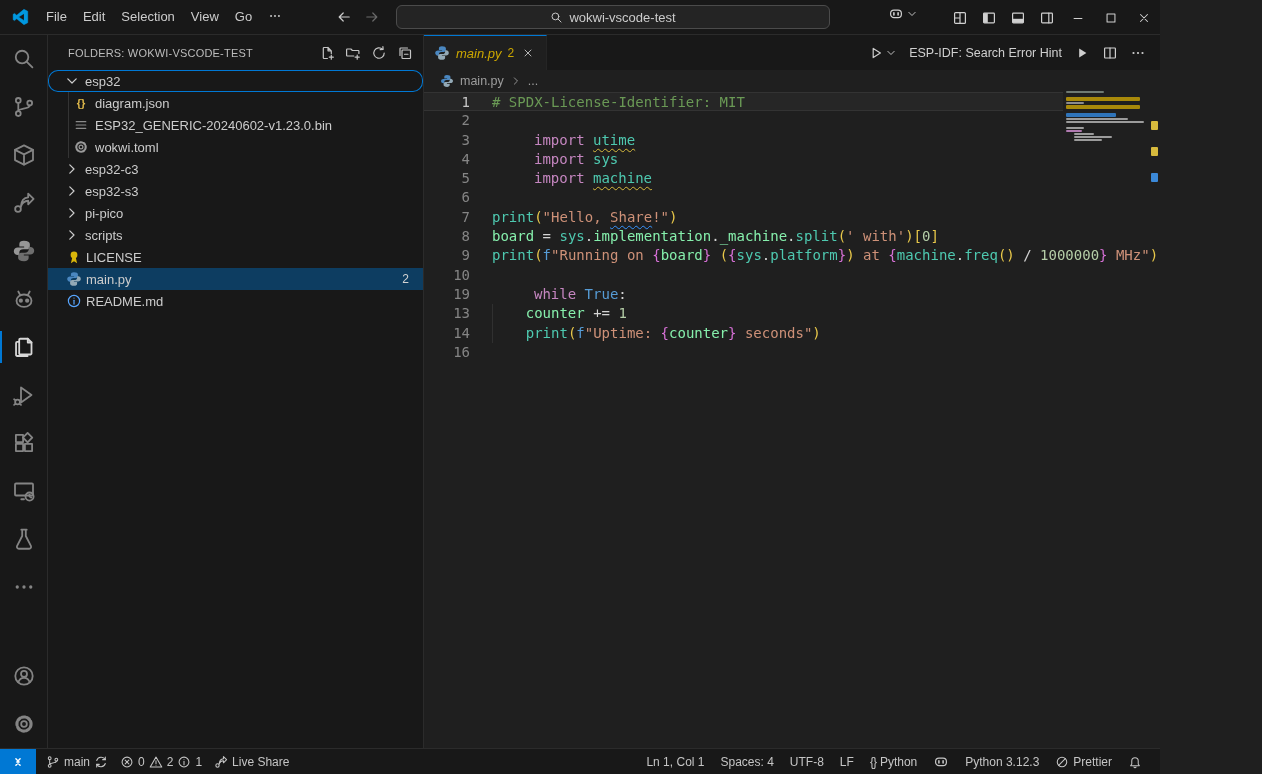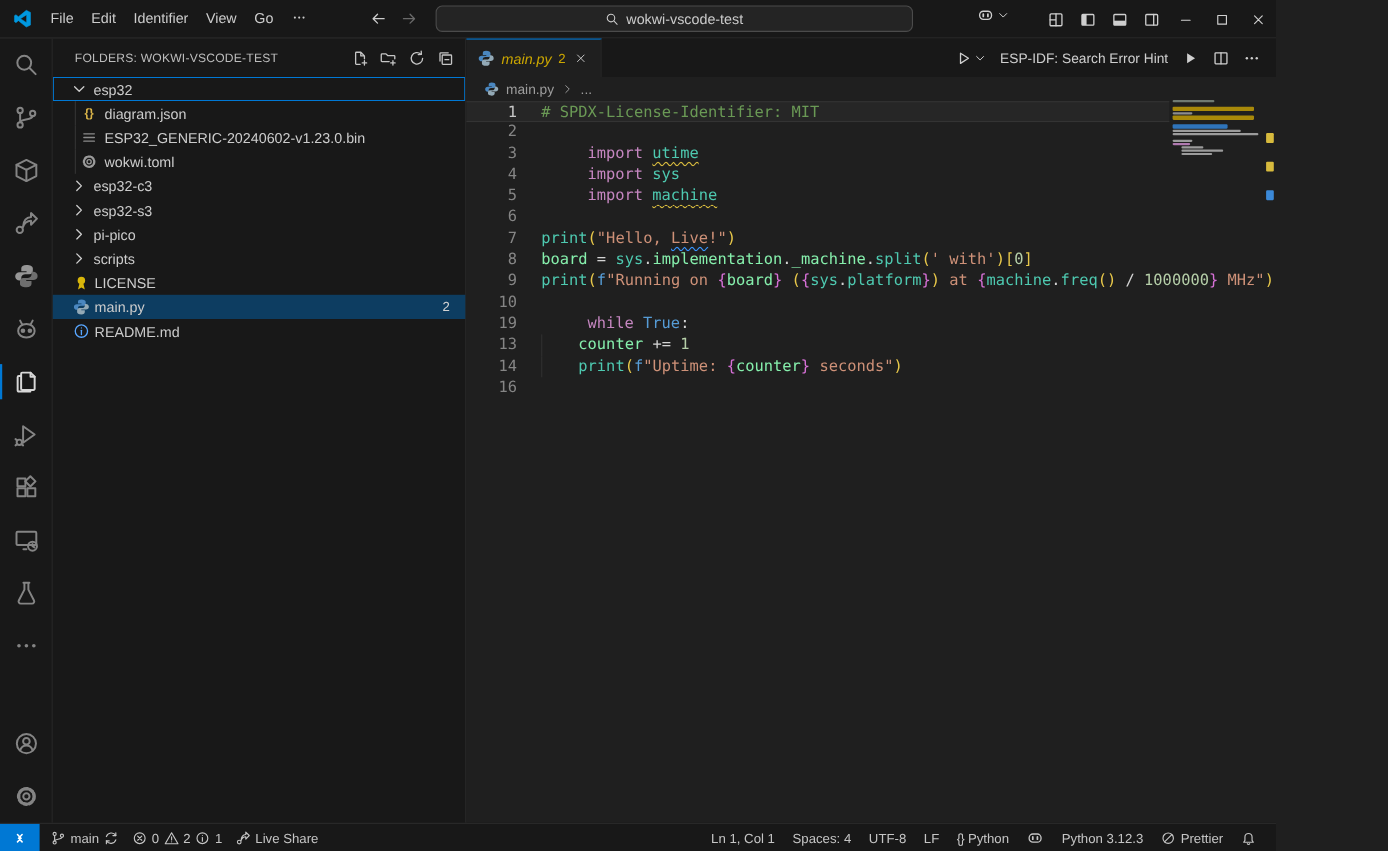--- a/index.html
+++ b/index.html
@@ -48,21 +48,21 @@
   .sidebar-header .title { flex:1; white-space:nowrap; overflow:hidden; }
   .sh-actions { display:flex; gap:6px; color:#c5c5c5; }
   .sh-actions .icon { width:20px; height:20px; padding:2px; border-radius:4px; }
 
   .tree { font-size:13px; }
   .tree-row { height:22px; display:flex; align-items:center; gap:5px; padding-left:16px;
     color:#cccccc; position:relative; cursor:default; white-space:nowrap; }
   .tree-row.file-root { padding-left:18px; gap:4px; }
   .tree-row.child { padding-left:25px; gap:6px; }
   .tree-row.child::before { content:""; position:absolute; left:20px; top:0; bottom:0; width:1px; background:#343434; }
-  .tree-row.focused { box-shadow: inset 0 0 0 1px #0078d4; }
+  .tree-row.focused { box-shadow: inset 0 0 0 1px #0078d4; border-radius: 10px; }
   .tree-row.selected { background:#0d3d61; }
   .tree-row .badge { margin-left:auto; margin-right:14px; font-size:12px; color:#d3d3d3; }
   .tree-row .chev { color:#cccccc; }
   .ic-json { color:#dcb64a; font-weight:bold; font-size:11px; width:16px; text-align:center; }
   .ic-bin { color:#8a8a8a; } .ic-gear { color:#9a9a9a; } .ic-info { color:#58a6ff; }
 
   
   .editor-area { flex:1; position:relative; background:#1f1f1f; min-width:0; }
   .tabbar { height:35px; background:#181818; display:flex; align-items:stretch; }
   .tab { background:#1f1f1f; border-top:1px solid #0078d4; border-right:1px solid #252525;
@@ -115,21 +115,21 @@
 
   <div class="titlebar">
     <span class="icon tb-logo">
         <svg viewBox="0 0 16 16">
           <path d="M10.6 1.2 L14 2.9 V13.1 L10.6 14.8 L4.2 9.6 2.2 11.2 1 10.4 V5.6 L2.2 4.8 4.2 6.4 Z M10.6 5 5.9 8 10.6 11" fill="#0098e0" stroke="#0098e0" stroke-width="0.4"></path>
         </svg>
       </span>
     <div class="menus">
         <div class="menu-item">File</div>
         <div class="menu-item">Edit</div>
-        <div class="menu-item">Identifier</div>
+        <div class="menu-item">Selection</div>
         <div class="menu-item">View</div>
         <div class="menu-item">Go</div>
         <div class="menu-item"><span class="icon i14">
             <svg viewBox="0 0 16 16">
               <g fill="currentColor">
                 <circle cx="3.5" cy="8" r="1.1"></circle>
                 <circle cx="8" cy="8" r="1.1"></circle>
                 <circle cx="12.5" cy="8" r="1.1"></circle>
               </g>
             </svg>
@@ -653,21 +653,21 @@
           <div class="code-line">
             <div class="gutter">5</div>
             <div class="line-text"><span class="tk-kw">import</span><span class="tk-pun"> </span><span class="tk-teal u-warn">machine</span></div>
           </div>
           <div class="code-line">
             <div class="gutter">6</div>
             <div class="line-text"></div>
           </div>
           <div class="code-line">
             <div class="gutter">7</div>
-            <div class="line-text"><span class="tk-teal">print</span><span class="tk-gold">(</span><span class="tk-str">"Hello, </span><span class="tk-str u-info">Live</span><span class="tk-str">!"</span><span class="tk-gold">)</span></div>
+            <div class="line-text"><span class="tk-teal">print</span><span class="tk-gold">(</span><span class="tk-str">"Hello, </span><span class="tk-str u-info">Share</span><span class="tk-str">!"</span><span class="tk-gold">)</span></div>
           </div>
           <div class="code-line">
             <div class="gutter">8</div>
             <div class="line-text"><span class="tk-id">board</span><span class="tk-pun"> = </span><span class="tk-teal">sys</span><span class="tk-pun">.</span><span class="tk-id">implementation</span><span class="tk-pun">.</span><span class="tk-id">_machine</span><span class="tk-pun">.</span><span class="tk-teal">split</span><span class="tk-gold">(</span><span class="tk-str">' with'</span><span class="tk-gold">)[</span><span class="tk-num">0</span><span class="tk-gold">]</span></div>
           </div>
           <div class="code-line">
             <div class="gutter">9</div>
             <div class="line-text"><span class="tk-teal">print</span><span class="tk-gold">(</span><span class="tk-blue">f</span><span class="tk-str">"Running on </span><span class="tk-pink">{</span><span class="tk-id">board</span><span class="tk-pink">}</span><span class="tk-str"> </span><span class="tk-gold">(</span><span class="tk-pink">{</span><span class="tk-teal">sys</span><span class="tk-pun">.</span><span class="tk-teal">platform</span><span class="tk-pink">}</span><span class="tk-gold">)</span><span class="tk-str"> at </span><span class="tk-pink">{</span><span class="tk-teal">machine</span><span class="tk-pun">.</span><span class="tk-teal">freq</span><span class="tk-gold">()</span><span class="tk-pun"> / </span><span class="tk-num">1000000</span><span class="tk-pink">}</span><span class="tk-str"> MHz"</span><span class="tk-gold">)</span></div>
           </div>
           <div class="code-line">

